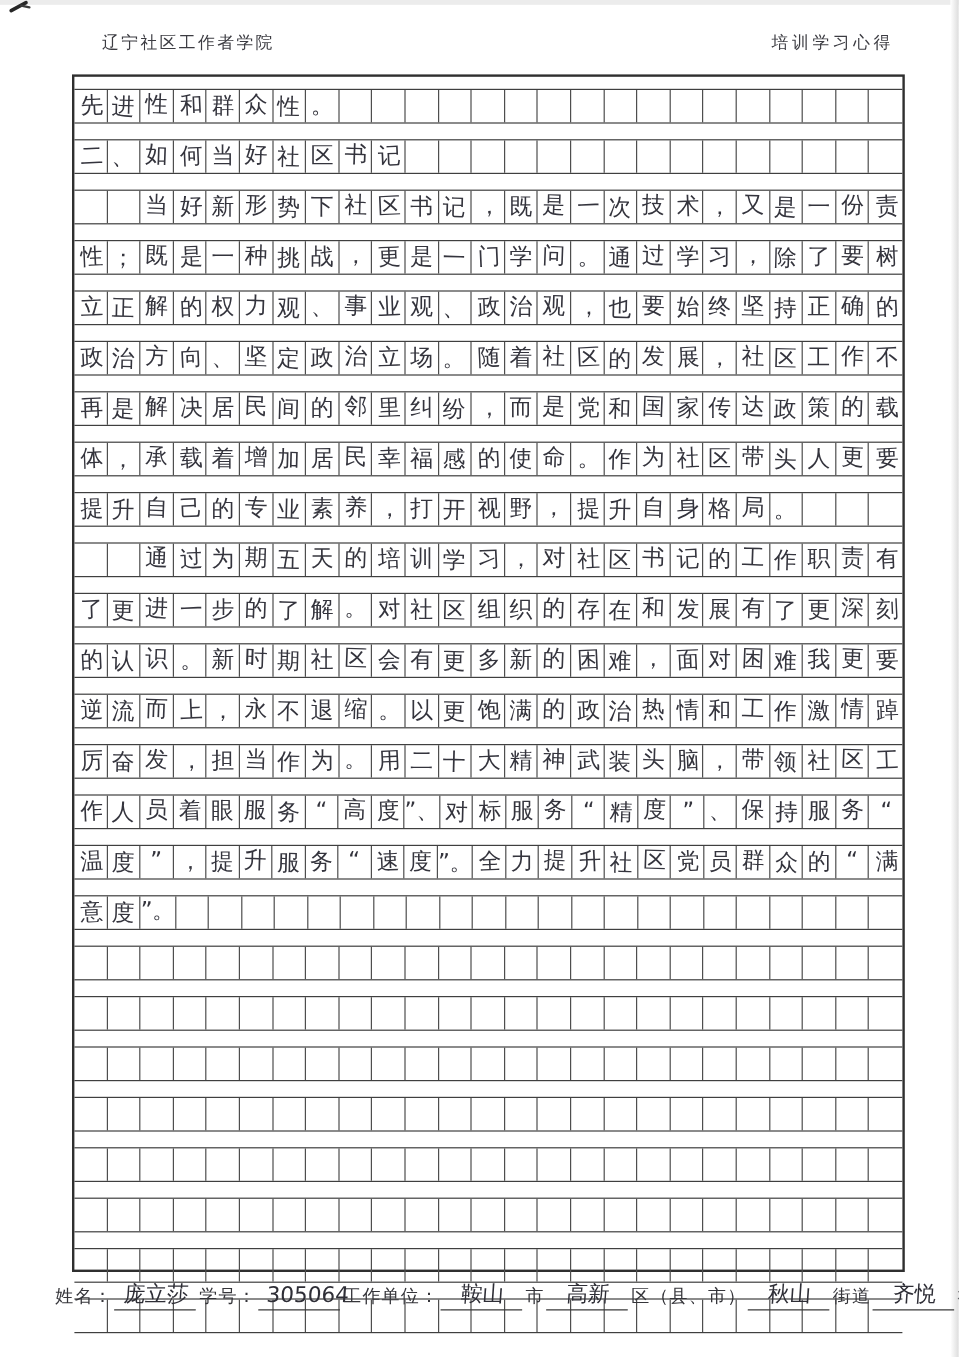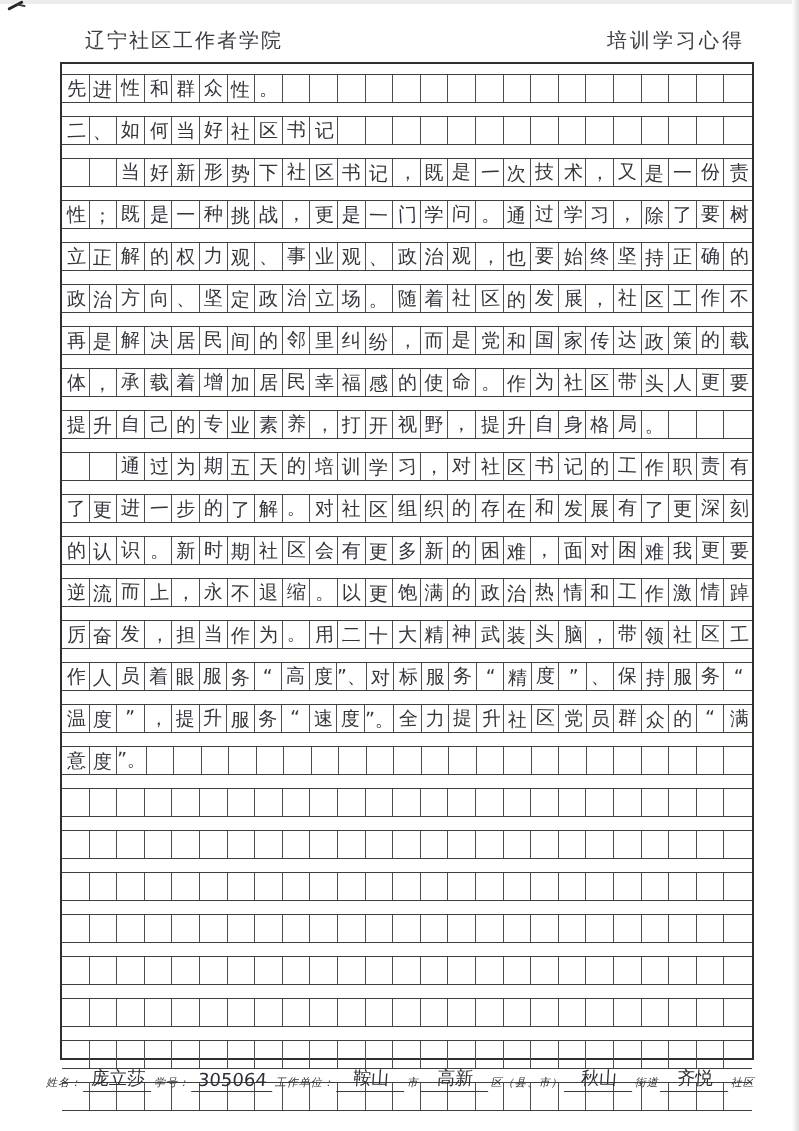--- a/index.html
+++ b/index.html
@@ -11,21 +11,21 @@
   
   .scan-edge-right{position:absolute;top:0;right:0;width:7px;height:1131px;
     background:linear-gradient(to right,#ffffff,#dcdcdc);}
   .scan-edge-top{position:absolute;top:0;left:0;width:799px;height:4px;background:#ececec;}
   .corner-pen-mark{position:absolute;left:7px;top:4px;width:17px;height:3px;
     background:#262626;border-radius:2px;transform:rotate(-28deg);}
   .corner-pen-mark:after{content:"";position:absolute;left:9px;top:3px;width:9px;height:2px;
     background:#3a3a3a;border-radius:2px;transform:rotate(40deg);}
 
   
-  .hdr{position:absolute;top:27px;font-size:20px;letter-spacing:2px;color:#3c3c42;
+  .hdr{position:absolute;top:27px;font-size:14px;letter-spacing:2px;color:#3c3c42;
     font-family:"DejaVu Serif","DejaVu Sans",serif;}
   .hdr-left{left:85px;}
   .hdr-right{right:54px;letter-spacing:3px;text-align:center;}
 
   
   .grid-box{position:absolute;left:60px;top:62px;width:694px;height:998px;
     border:2px solid #2f2f2f;background:#fff;box-sizing:border-box;}
   .grid-row{height:27px;margin:13px 0 0 0;border-top:1px solid #3f3f3f;border-bottom:1px solid #3f3f3f;
     display:grid;grid-template-columns:repeat(25,1fr);box-sizing:content-box;}
   .grid-row:first-child{margin-top:10px;}
@@ -34,22 +34,22 @@
   .cell:last-child{border-right:none;}
   .hw{font-size:19px;line-height:27px;color:#34343d;white-space:nowrap;
     font-family:"DejaVu Sans",sans-serif;}
   .cell:nth-child(3n) .hw{transform:rotate(2deg) translateY(-1px);}
   .cell:nth-child(3n+1) .hw{transform:rotate(-2.5deg) translateX(1px);}
   .cell:nth-child(5n+2) .hw{transform:rotate(1.5deg) translateY(1px);}
 
   
   .footer{position:absolute;left:44px;top:1066px;width:716px;display:flex;
     align-items:flex-end;flex-wrap:nowrap;}
-  .flabel{font-size:11px;color:#35353a;letter-spacing:1px;white-space:nowrap;
-    font-family:"DejaVu Serif","DejaVu Sans",serif;padding:0 2px 2px 2px;font-style:italic;}
+  .flabel{font-size:15px;color:#35353a;letter-spacing:1px;white-space:nowrap;
+    font-family:"DejaVu Serif","DejaVu Sans",serif;padding:0 2px 2px 2px;}
   .fvalue{font-size:18px;color:#2e2e36;border-bottom:1.5px solid #3a3a3a;
     min-width:56px;text-align:center;padding:0 6px 1px 6px;white-space:nowrap;
     transform:skewX(-4deg);font-family:"DejaVu Sans",sans-serif;}
 </style>
 </head>
 <body>
 
 <div class="scan-edge-top"></div>
 <div class="scan-edge-right"></div>
 <div class="corner-pen-mark"></div>

